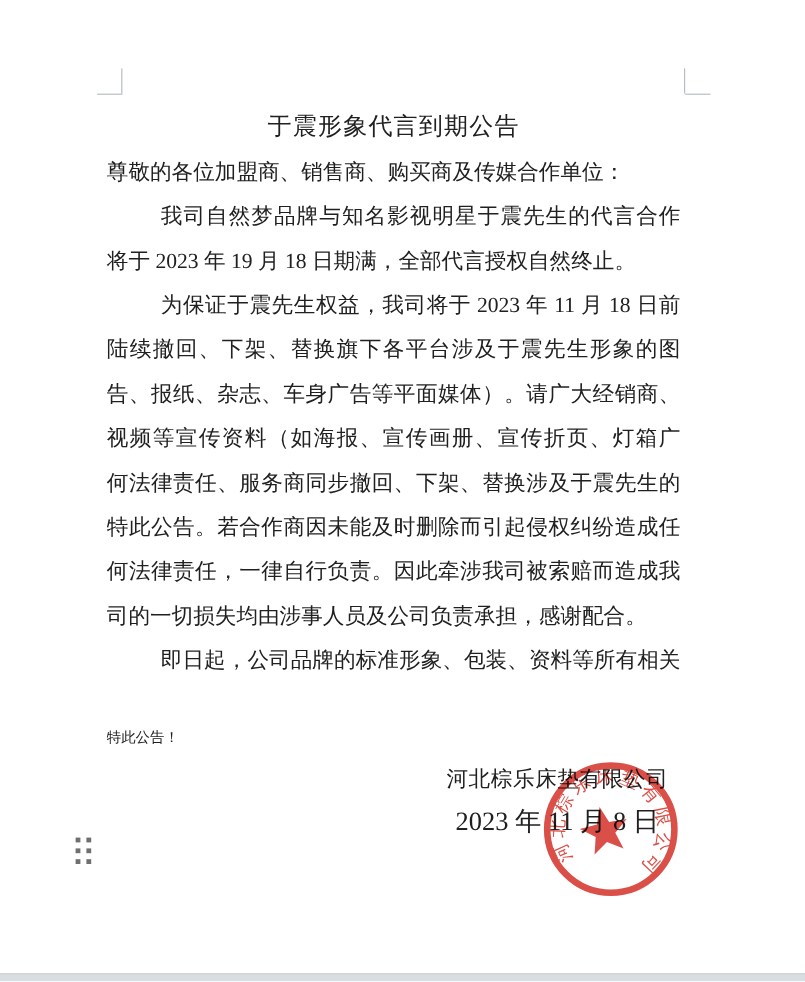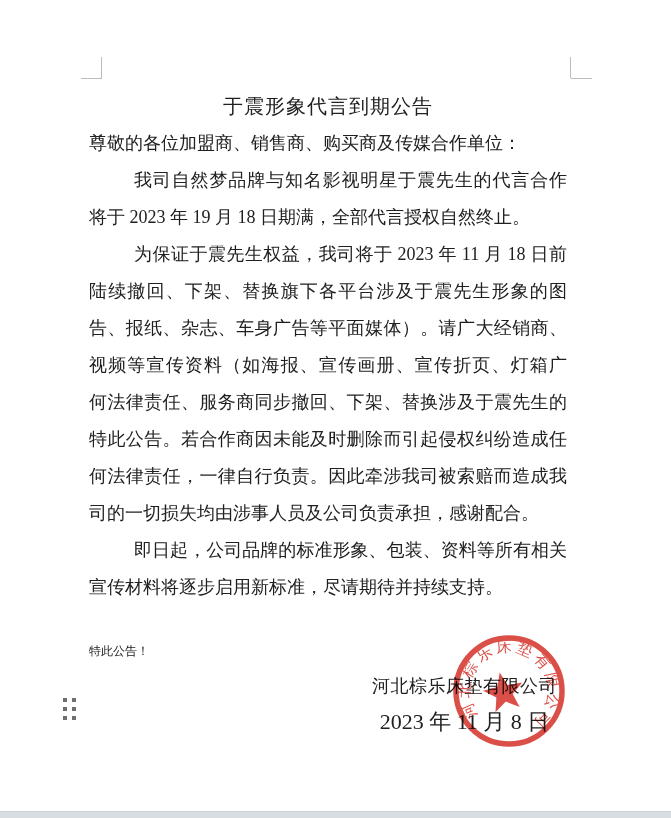--- a/index.html
+++ b/index.html
@@ -102,21 +102,20 @@
     <div class="bline">将于 2023 年 19 月 18 日期满，全部代言授权自然终止。</div>
     <div class="bline j ind">为保证于震先生权益，我司将于 2023 年 11 月 18 日前</div>
     <div class="bline j">陆续撤回、下架、替换旗下各平台涉及于震先生形象的图片、</div>
     <div class="bline j">告、报纸、杂志、车身广告等平面媒体）。请广大经销商、</div>
     <div class="bline j">视频等宣传资料（如海报、宣传画册、宣传折页、灯箱广</div>
     <div class="bline j">何法律责任、服务商同步撤回、下架、替换涉及于震先生的</div>
     <div class="bline j">特此公告。若合作商因未能及时删除而引起侵权纠纷造成任</div>
     <div class="bline j">何法律责任，一律自行负责。因此牵涉我司被索赔而造成我</div>
     <div class="bline">司的一切损失均由涉事人员及公司负责承担，感谢配合。</div>
     <div class="bline j ind">即日起，公司品牌的标准形象、包装、资料等所有相关</div>
-    <div class="bline">宣传材料将逐步启用新标准，尽请期待并持续支持。</div>
 
     <div class="spacer"></div>
     <div class="closing">特此公告！</div>
 
     <div class="sign-block">
       <div class="company-line">河北棕乐床垫有限公司</div>
       <div class="date-line">2023 年 11 月 8 日</div>
     </div>
   </div>
 

